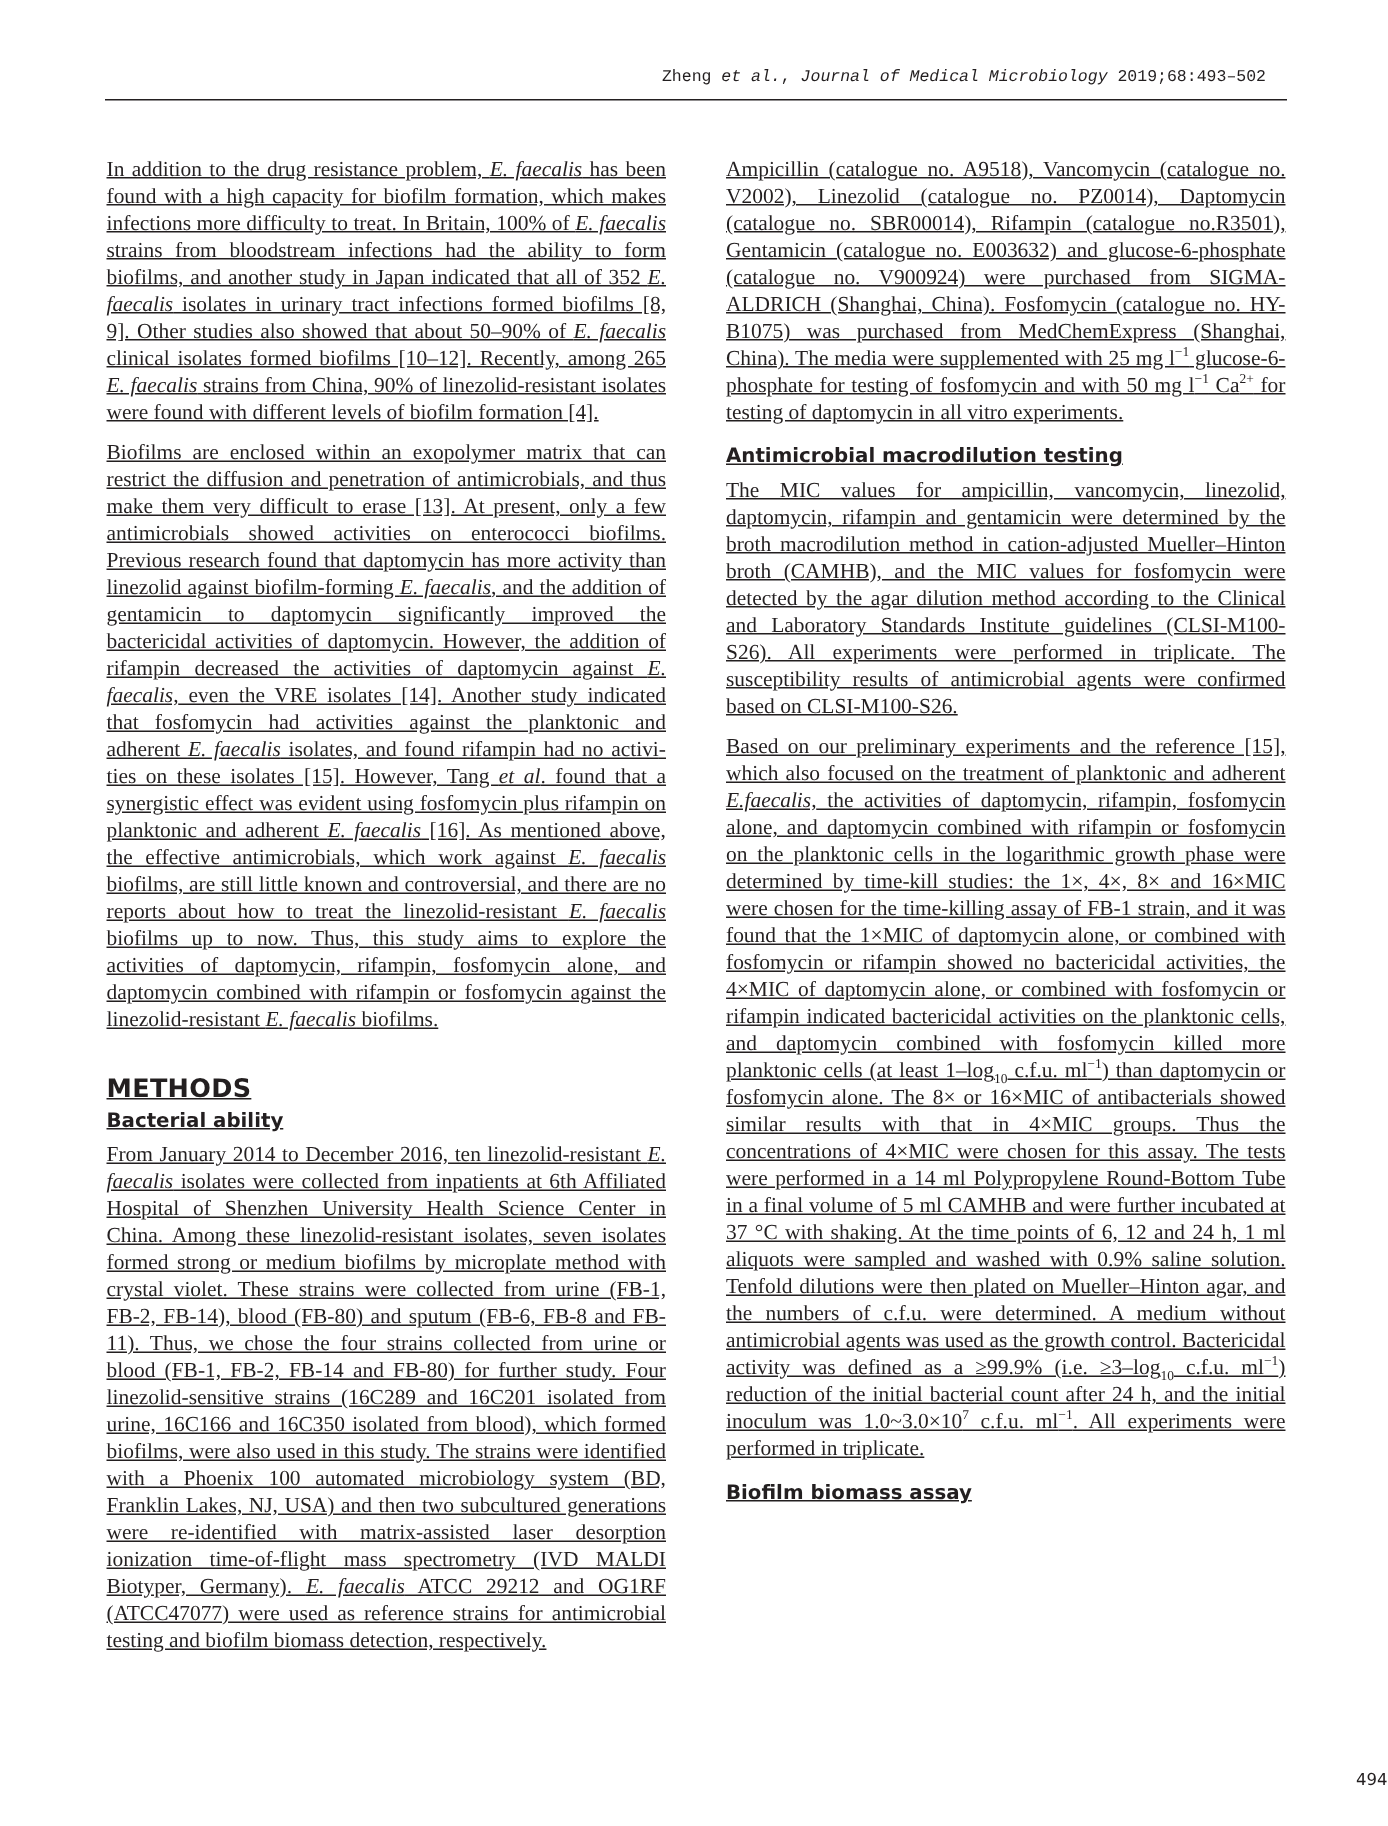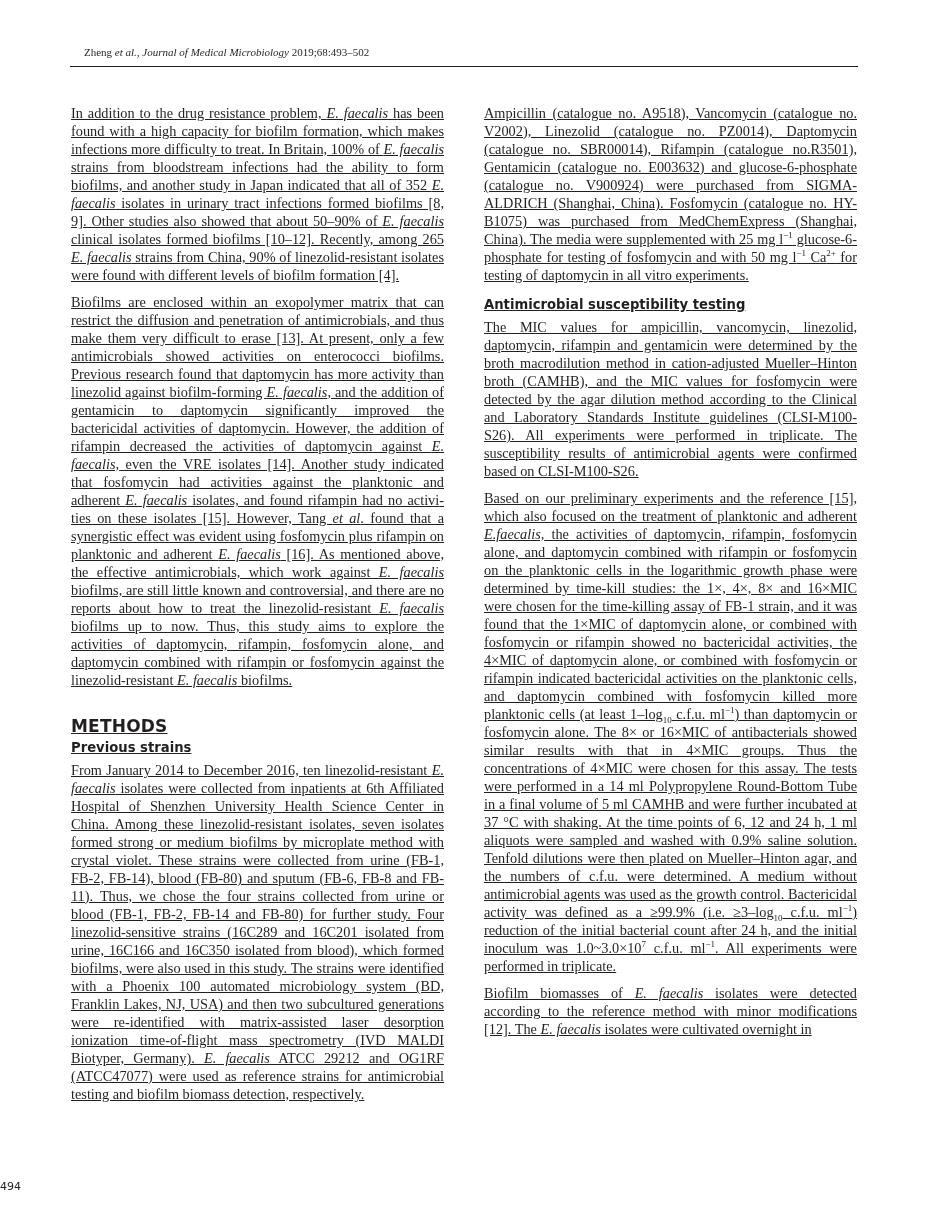--- a/index.html
+++ b/index.html
@@ -1,19 +1,19 @@
 <!DOCTYPE html>
 <html><head>
   <meta charset="utf-8">
   <style>
     html, body { margin: 0; padding: 0; background: #ffffff; }
     body { width: 925px; height: 1217px; position: relative; overflow: hidden; color: #231f20; }
     .running-header {
-      position: absolute; left: 84px; top: 46px; width: 788px; text-align: left;
-      font-family: Liberation Serif, serif; font-size: 11px; color: #231f20;
+      position: absolute; left: 56px; top: 46px; width: 788px; text-align: right;
+      font-family: Liberation Mono, monospace; font-size: 11px; color: #231f20;
     }
     .running-header i { font-style: italic; }
     .header-rule {
       position: absolute; left: 70px; top: 66px; width: 788px; height: 0;
       border-top: 1.3px solid #231f20;
     }
     .col {
       position: absolute; top: 104px; width: 373px;
       font-family: "Liberation Serif", "DejaVu Serif", serif;
       font-size: 14.3px; line-height: 18px; text-align: justify;
@@ -28,44 +28,44 @@
       font-family: "DejaVu Sans", sans-serif; font-weight: bold;
       font-size: 17px; line-height: 20px; margin: 27px 0 3px 0; letter-spacing: 0.2px;
     }
     .sub-head {
       font-family: "DejaVu Sans", sans-serif; font-weight: bold;
       font-size: 13.2px; line-height: 18px; margin: 0 0 4px 0;
     }
     .sub-head.spaced { margin-top: 12px; }
     sup, sub { font-size: 9px; line-height: 0; }
     .page-number {
-      position: absolute; left: 0; top: 1180px; width: 925px; text-align: left;
+      position: absolute; left: 0; top: 1180px; width: 925px; text-align: right;
       font-family: "DejaVu Sans", sans-serif; font-size: 11px; color: #231f20;
     }
   </style>
 </head>
 <body>
 
 <div class="running-header"><span>Zheng </span><i>et al.</i><span>,</span> <i>Journal of Medical Microbiology</i><span> 2019;68:493–502</span></div>
 <div class="header-rule"></div>
 
 <div class="col left">
   <p><span>In addition to the drug resistance problem, </span><i>E. faecalis</i><span> has been found with a high capacity for biofilm formation, which makes infections more difficulty to treat. In Britain, 100% of </span><i>E. faecalis</i><span> strains from bloodstream infections had the ability to form biofilms, and another study in Japan indicated that all of 352 </span><i>E. faecalis</i><span> isolates in urinary tract infections formed biofilms [8, 9]. Other studies also showed that about 50–90% of </span><i>E. faecalis</i><span> clinical isolates formed biofilms [10–12]. Recently, among 265 </span><i>E. faecalis</i><span> strains from China, 90% of linezolid-resistant isolates were found with different levels of biofilm formation [4].</span></p>
 
   <p><span>Biofilms are enclosed within an exopolymer matrix that can restrict the diffusion and penetration of antimicrobials, and thus make them very difficult to erase [13]. At present, only a few antimicrobials showed activities on enterococci biofilms. Previous research found that daptomycin has more activity than linezolid against biofilm-forming </span><i>E. faecalis</i><span>, and the addition of gentamicin to daptomycin significantly improved the bactericidal activities of daptomycin. However, the addi­tion of rifampin decreased the activities of daptomycin against </span><i>E. faecalis,</i><span> even the VRE isolates [14]. Another study indi­cated that fosfomycin had activities against the planktonic and adherent </span><i>E. faecalis</i><span> isolates, and found rifampin had no activi­ties on these isolates [15]. However, Tang </span><i>et al</i><span>. found that a synergistic effect was evident using fosfomycin plus rifampin on planktonic and adherent </span><i>E. faecalis</i><span> [16]. As mentioned above, the effective antimicrobials, which work against </span><i>E. faecalis</i><span> biofilms, are still little known and controversial, and there are no reports about how to treat the linezolid-resistant </span><i>E. faecalis</i><span> biofilms up to now. Thus, this study aims to explore the activities of daptomycin, rifampin, fosfomycin alone, and daptomycin combined with rifampin or fosfomycin against the linezolid-resistant </span><i>E. faecalis</i><span> biofilms.</span></p>
 
   <div class="sec-head">METHODS</div>
-  <div class="sub-head">Previous strains</div>
+  <div class="sub-head">Bacterial ability</div>
   <p><span>From January 2014 to December 2016, ten linezolid-resistant </span><i>E. faecalis</i><span> isolates were collected from inpatients at 6th Affili­ated Hospital of Shenzhen University Health Science Center in China. Among these linezolid-resistant isolates, seven isolates formed strong or medium biofilms by microplate method with crystal violet. These strains were collected from urine (FB-1, FB-2, FB-14), blood (FB-80) and sputum (FB-6, FB-8 and FB-11). Thus, we chose the four strains collected from urine or blood (FB-1, FB-2, FB-14 and FB-80) for further study. Four linezolid-sensitive strains (16C289 and 16C201 isolated from urine, 16C166 and 16C350 isolated from blood), which formed biofilms, were also used in this study. The strains were identified with a Phoenix 100 auto­mated microbiology system (BD, Franklin Lakes, NJ, USA) and then two subcultured generations were re-identified with matrix-assisted laser desorption ionization time-of-flight mass spectrometry (IVD MALDI Biotyper, Germany). </span><i>E. faecalis</i><span> ATCC 29212 and OG1RF (ATCC47077) were used as reference strains for antimicrobial testing and biofilm biomass detection, respectively.</span></p>
 </div>
 
 <div class="col right">
   <p><span>Ampicillin (catalogue no. A9518), Vancomycin (catalogue no. V2002), Linezolid (catalogue no. PZ0014), Daptomycin (catalogue no. SBR00014), Rifampin (catalogue no.R3501), Gentamicin (catalogue no. E003632) and glucose-6-phosphate (catalogue no. V900924) were purchased from SIGMA-ALDRICH (Shanghai, China). Fosfomycin (catalogue no. HY-B1075) was purchased from MedChemExpress (Shanghai, China). The media were supplemented with 25 mg l</span><sup>−1</sup><span> glucose-6-phosphate for testing of fosfomycin and with 50 mg l</span><sup>−1</sup><span> Ca</span><sup>2+</sup><span> for testing of daptomycin in all vitro experiments.</span></p>
 
-  <div class="sub-head spaced">Antimicrobial susceptibility testing</div>
+  <div class="sub-head spaced">Antimicrobial macrodilution testing</div>
   <p>The MIC values for ampicillin, vancomycin, linezolid, daptomycin, rifampin and gentamicin were determined by the broth macrodilution method in cation-adjusted Mueller–Hinton broth (CAMHB), and the MIC values for fosfomycin were detected by the agar dilution method according to the Clinical and Laboratory Standards Institute guidelines (CLSI-M100-S26). All experiments were performed in triplicate. The susceptibility results of antimicrobial agents were confirmed based on CLSI-M100-S26.</p>
 
   <p><span>Based on our preliminary experiments and the reference [15], which also focused on the treatment of planktonic and adherent </span><i>E.faecalis,</i><span> the activities of daptomycin, rifampin, fosfomycin alone, and daptomycin combined with rifampin or fosfomycin on the planktonic cells in the logarithmic growth phase were determined by time-kill studies: the 1×, 4×, 8× and 16×MIC were chosen for the time-killing assay of FB-1 strain, and it was found that the 1×MIC of daptomycin alone, or combined with fosfomycin or rifampin showed no bactericidal activities, the 4×MIC of daptomycin alone, or combined with fosfomycin or rifampin indicated bactericidal activities on the planktonic cells, and daptomycin combined with fosfomycin killed more planktonic cells (at least 1–log</span><sub>10</sub><span> c.f.u. ml</span><sup>−1</sup><span>) than daptomycin or fosfomycin alone. The 8× or 16×MIC of antibacterials showed similar results with that in 4×MIC groups. Thus the concentrations of 4×MIC were chosen for this assay. The tests were performed in a 14 ml Polypropylene Round-Bottom Tube in a final volume of 5 ml CAMHB and were further incubated at 37 °C with shaking. At the time points of 6, 12 and 24 h, 1 ml aliquots were sampled and washed with 0.9% saline solution. Tenfold dilutions were then plated on Mueller–Hinton agar, and the numbers of c.f.u. were determined. A medium without antimicrobial agents was used as the growth control. Bactericidal activity was defined as a ≥99.9% (i.e. ≥3–log</span><sub>10</sub><span> c.f.u. ml</span><sup>−1</sup><span>) reduction of the initial bacterial count after 24 h, and the initial inoculum was 1.0~3.0×10</span><sup>7</sup><span> c.f.u. ml</span><sup>−1</sup><span>. All experiments were performed in triplicate.</span></p>
 
-  <p><span>Biofilm biomasses of </span><i>E. faecalis</i><span> isolates were detected according to the reference method with minor modifications [12]. The </span><i>E. faecalis</i><span> isolates were cultivated overnight in</span></p>
+  <div class="sub-head spaced">Biofilm biomass assay</div>
 </div>
 
 <div class="page-number">494</div>
 
 </body></html>

